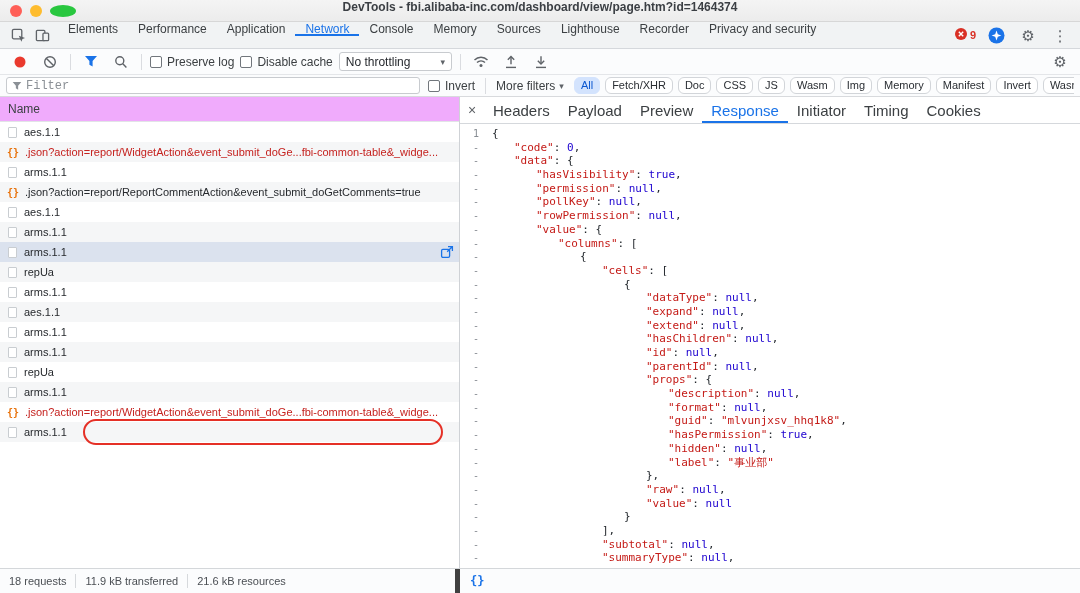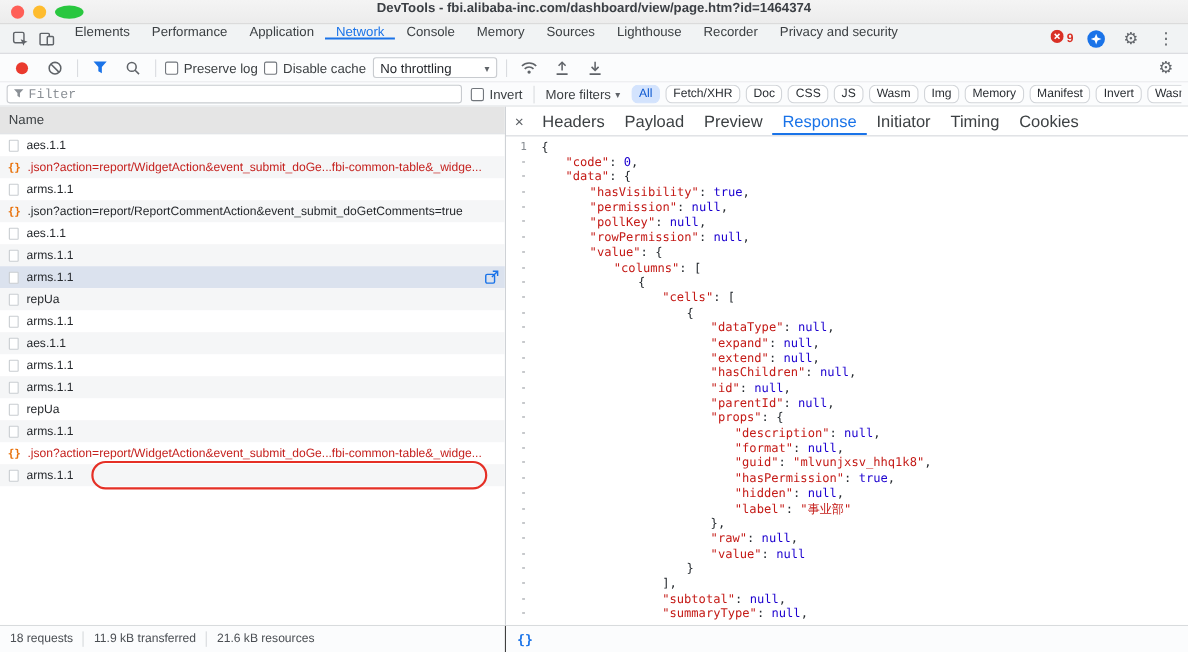--- a/index.html
+++ b/index.html
@@ -55,21 +55,21 @@
   .chips{display:flex;align-items:center;gap:5px;margin-left:2px;overflow:hidden}
   .chip{height:17px;line-height:15px;border:1px solid #d2d5d9;border-radius:6px;
     background:#fff;padding:0 6px;font-size:11px;color:#2a2e33;cursor:pointer;white-space:nowrap}
   .chip.active{background:#d3e3fd;border-color:#d3e3fd;color:#0b57d0}
 
   
   .content{display:flex;height:471px;position:relative}
   .leftpanel{width:460px;border-right:1px solid #cfd2d6;position:relative;
     background:#fff;overflow:hidden;flex:none}
   .lhead{height:25px;line-height:24px;border-bottom:1px solid #e2e4e7;
-    padding:0 8px;font-size:12px;color:#3c4043;background:#e5e5e5;cursor:pointer}
+    padding:0 8px;font-size:12px;color:#3c4043;background:#f0abfc;cursor:pointer}
   .req-row{height:20px;display:flex;align-items:center;gap:5px;padding:0 6px;
     font-size:11px;color:#26292d;cursor:pointer;position:relative;
     white-space:nowrap;overflow:hidden}
   .req-row:nth-child(even){background:#f5f6f7}
   .req-row.selected{background:#dbe2ee}
   .req-row.err .rname{color:#c5221f}
   .rname{overflow:hidden;flex:1}
   .jsonic{font-family:"DejaVu Sans Mono",monospace;font-weight:700;font-size:10px;
     color:#e8710a;width:14px;text-align:center;flex:none}
   .docic{width:9px;height:11px;border:1px solid #c9cdd1;border-radius:1px;
@@ -94,21 +94,21 @@
   .t{white-space:pre}
   .tok-p{color:#24292e}
   .tok-k{color:#c41a16}
   .tok-s{color:#c41a16}
   .tok-a{color:#1c00cf}
   .tok-n{color:#1c00cf}
 
   
   .statusbar{height:25px;border-top:1px solid #d4d7da;display:flex;
     background:#fbfcfd;font-size:11px;color:#4b4f54}
-  .stats{width:460px;border-right:1px solid #404040;display:flex;align-items:center;flex:none}
+  .stats{width:460px;border-right:5px solid #404040;display:flex;align-items:center;flex:none}
   .stat{padding:0 9px;height:14px;line-height:14px}
   .stat + .stat{border-left:1px solid #d6d9dc}
   .fmtwrap{display:flex;align-items:center;padding-left:10px}
   .fmt{font-family:"DejaVu Sans Mono",monospace;font-weight:700;font-size:12px;
     color:#1a73e8;cursor:pointer}
 </style>
 </head>
 <body>
 
 <div class="titlebar">

